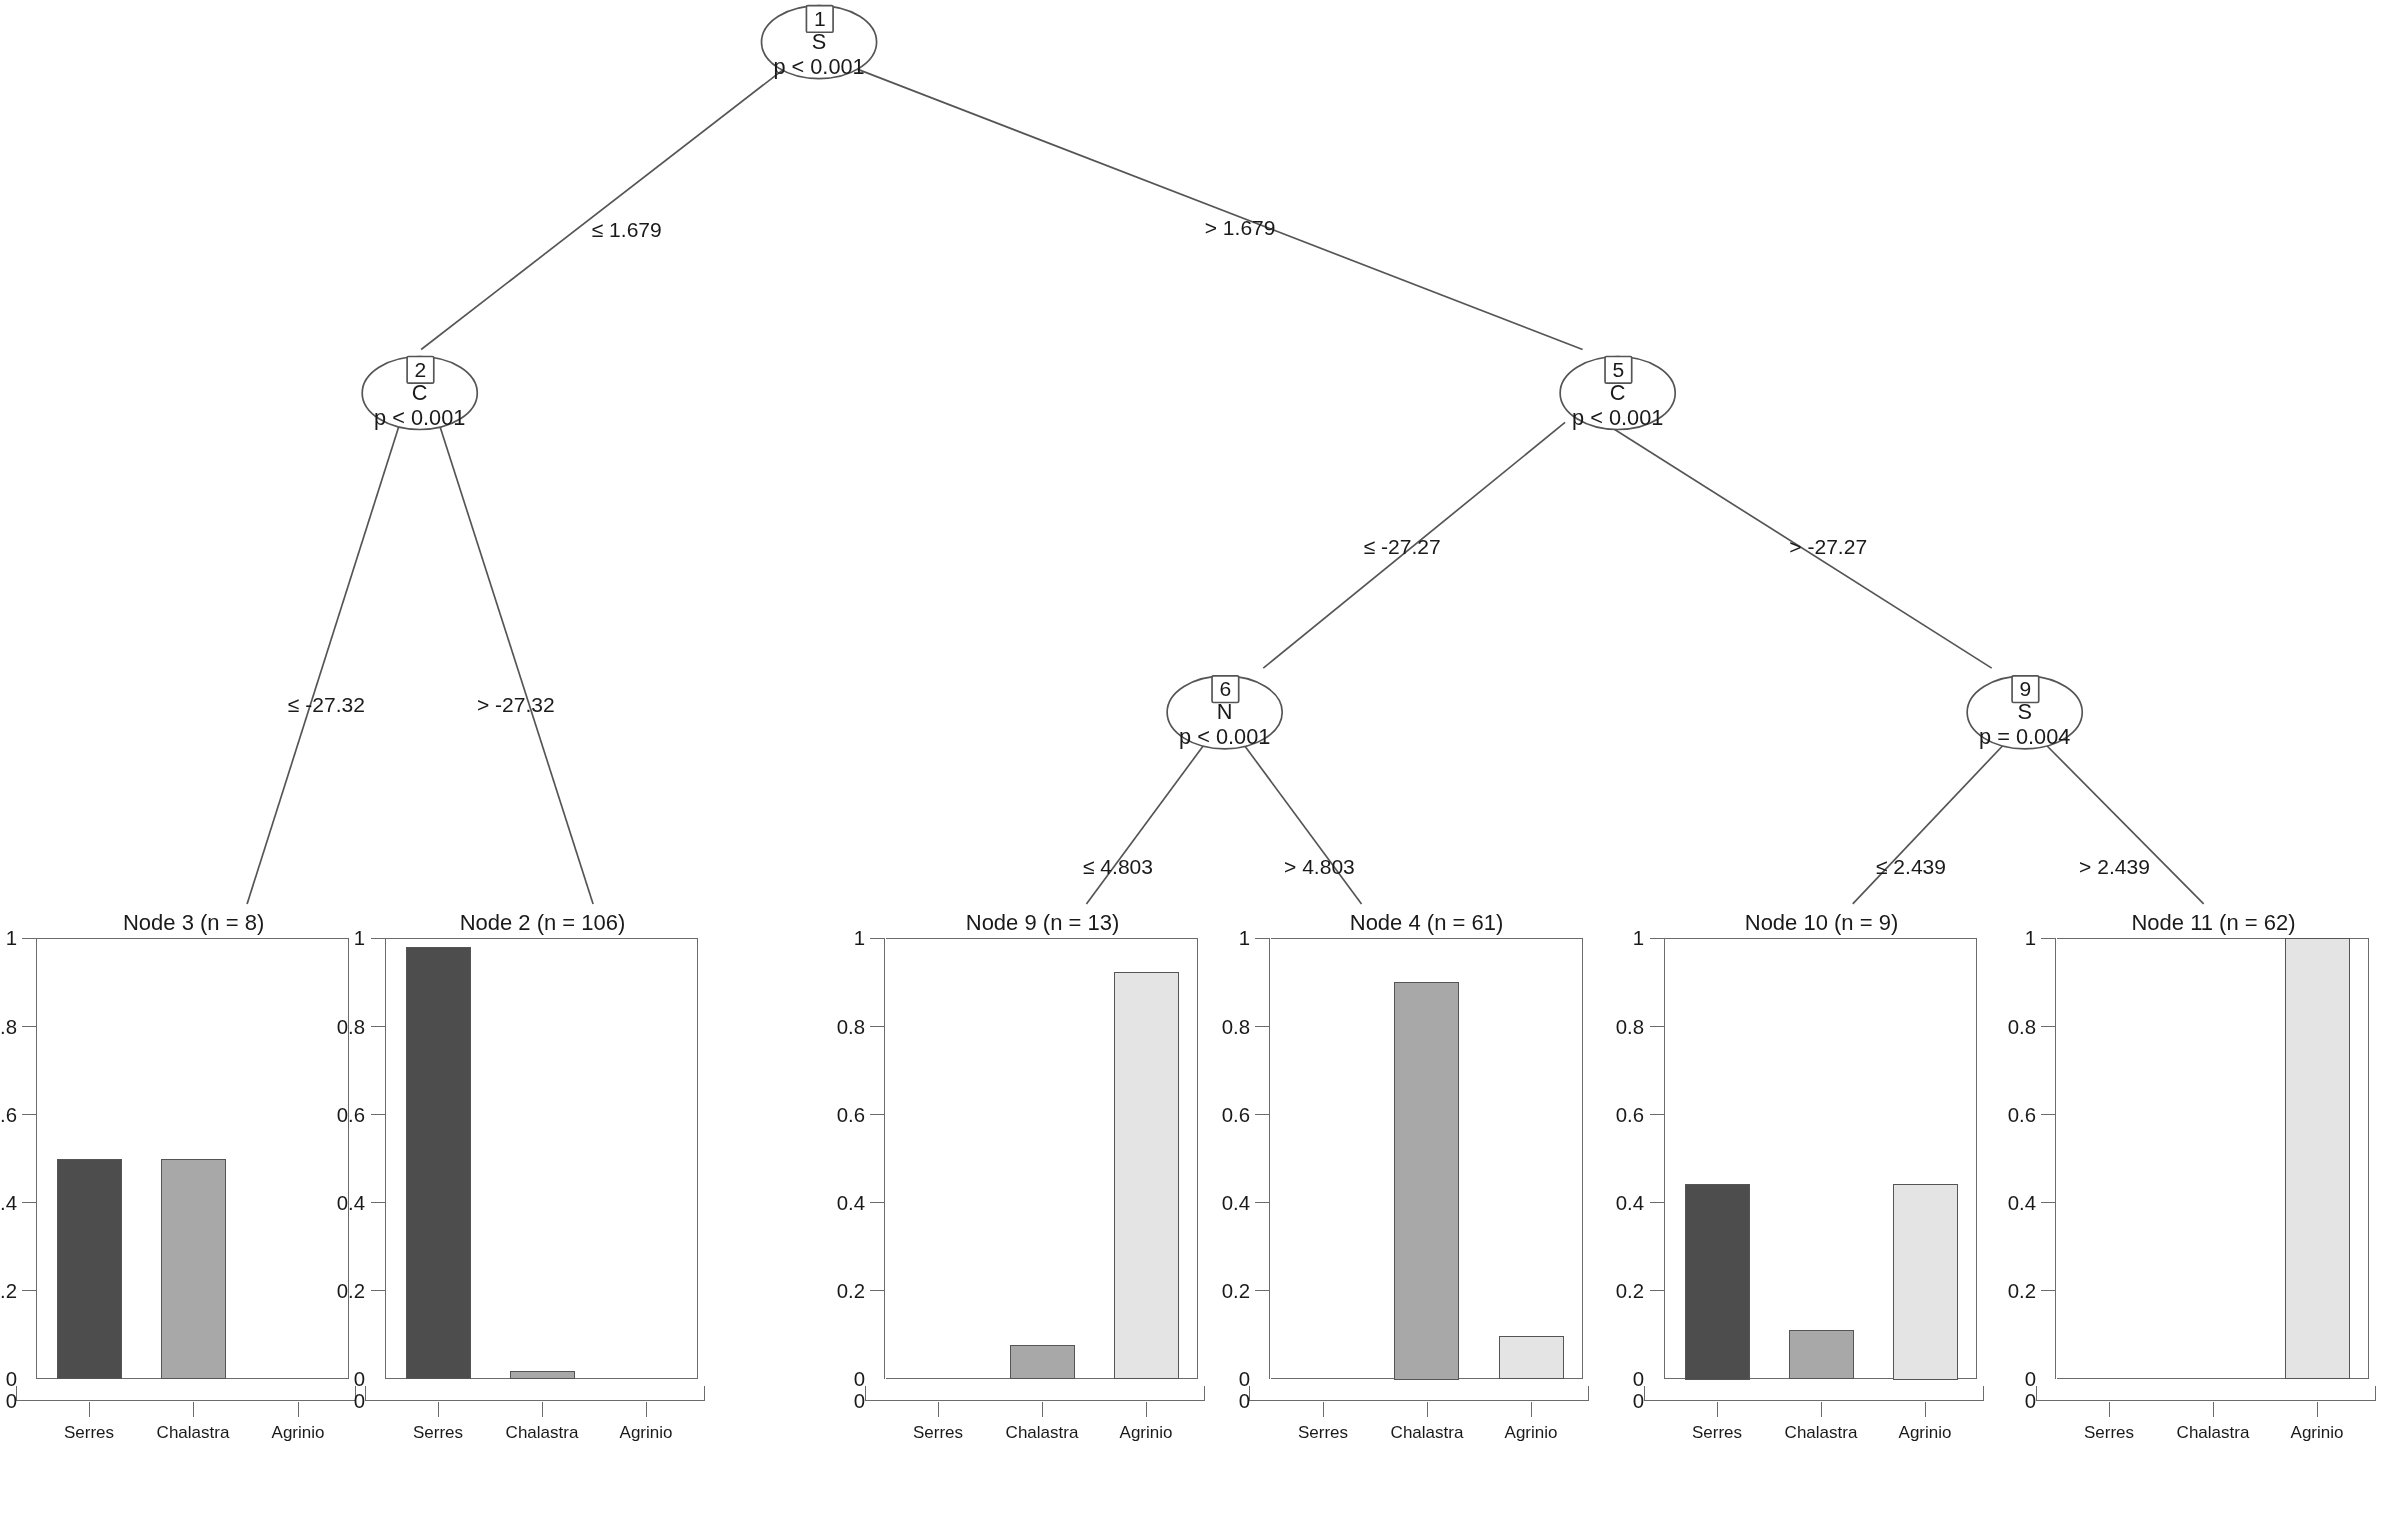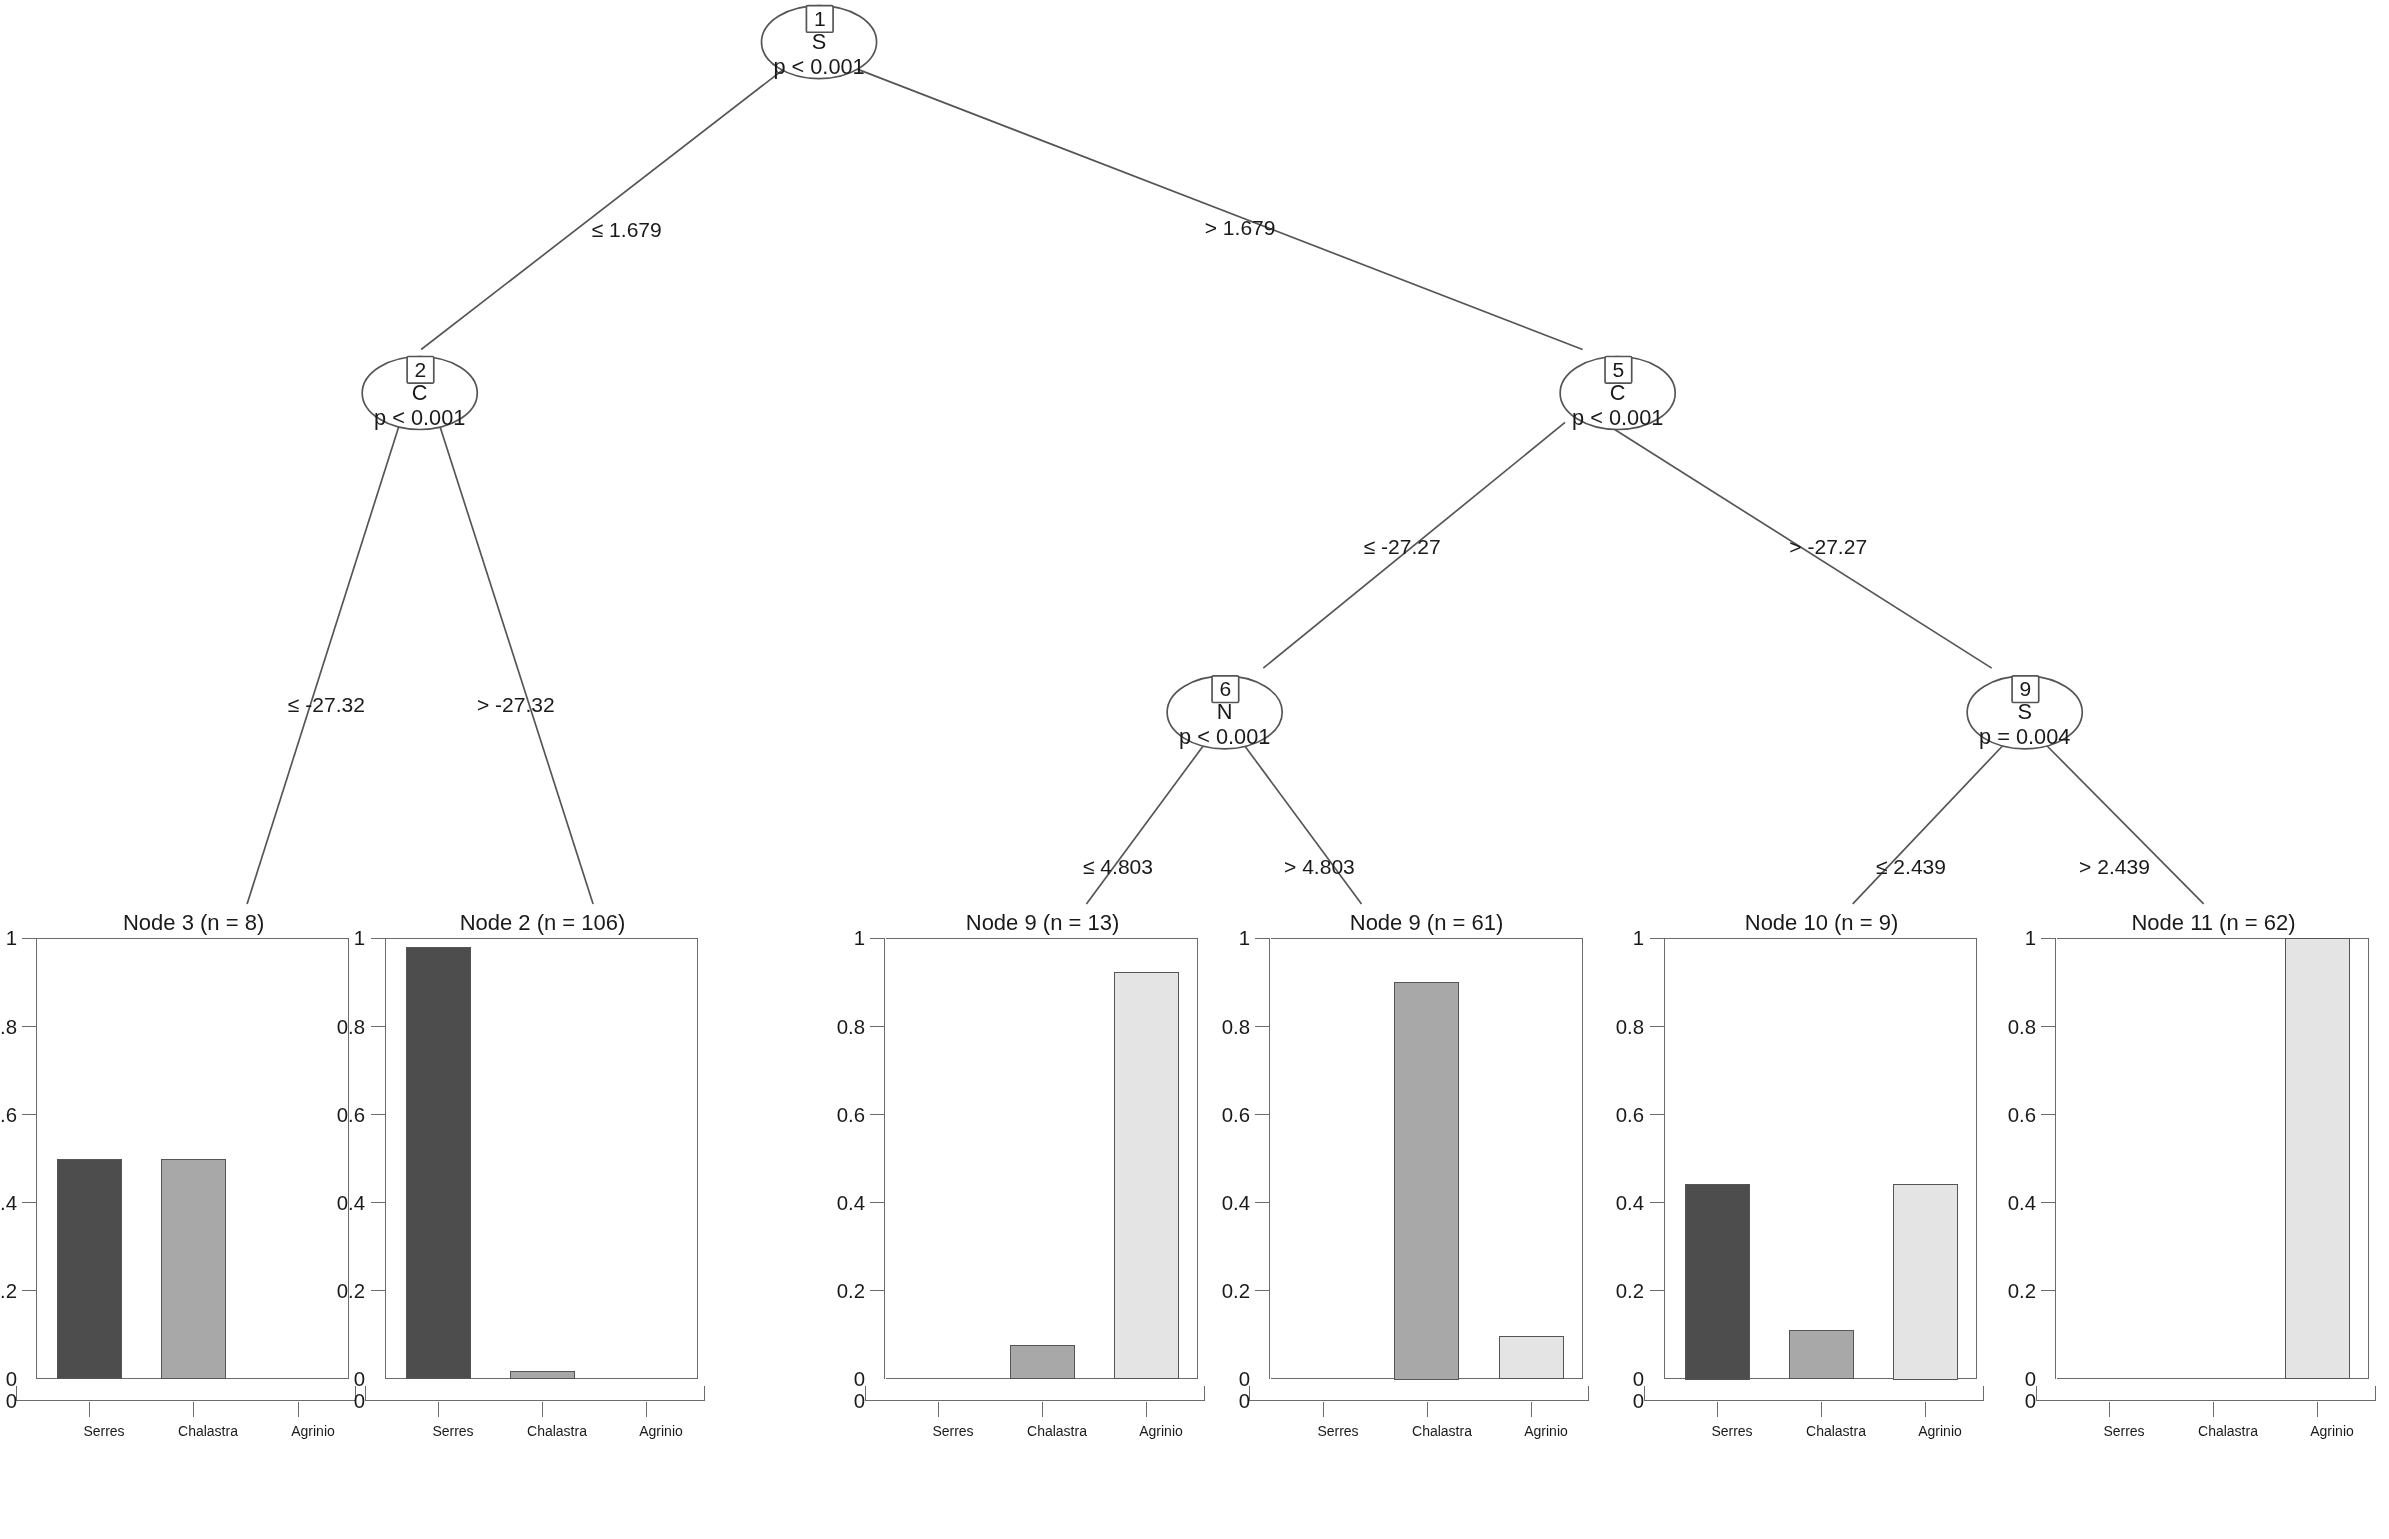--- a/index.html
+++ b/index.html
@@ -104,26 +104,25 @@
     position: absolute;
     background: #6b6b6b;
   }
   .cat-tick {
     position: absolute;
     width: 1.4px;
     background: #6b6b6b;
   }
   .cat-label {
     position: absolute;
-    font-size: 14px;
+    font-size: 17px;
     color: #1a1a1a;
     text-align: left;
     white-space: nowrap;
     transform: translateX(-50%);
-    margin-left: 15px;
   }
 </style>
 </head>
 <body>
 
 <div id="page">
 
   <svg id="tree-svg" viewBox="0 0 3404 2193">
 
     <line class="edge-line" x1="1120" y1="96" x2="600" y2="498"></line>
@@ -261,21 +260,21 @@
       <div class="axis-line" style="left: 865px; top: 1400px; width: 340px; height: 1.4px;"></div>
       <div class="axis-line" style="left: 865px; top: 1386px; width: 1.4px; height: 15.4px;"></div>
       <div class="axis-line" style="left: 1204px; top: 1386px; width: 1.4px; height: 15.4px;"></div>
       <div class="tick-label" style="left: 807px; top: 1401px; width: 58px;">0</div>
       <div class="cat-tick" style="left: 938px; top: 1402px; height: 15.4px;"></div>
       <div class="cat-label" style="left: 938px; top: 1423px;">Serres</div>
       <div class="cat-tick" style="left: 1042px; top: 1402px; height: 15.4px;"></div>
       <div class="cat-label" style="left: 1042px; top: 1423px;">Chalastra</div>
       <div class="cat-tick" style="left: 1146px; top: 1402px; height: 15.4px;"></div>
       <div class="cat-label" style="left: 1146px; top: 1423px;">Agrinio</div>
-      <div class="panel-title" style="left: 1228px; top: 910px; width: 397px;">Node 9 (n = 61)</div>
+      <div class="panel-title" style="left: 1228px; top: 910px; width: 397px;">Node 4 (n = 61)</div>
       <div class="tick-label" style="left: 1192px; top: 1379px; width: 58px;">0</div>
       <div class="tick-label" style="left: 1192px; top: 1291px; width: 58px;">0.2</div>
       <div class="tick-mark" style="left: 1255px; top: 1290px; width: 15.4px;"></div>
       <div class="tick-label" style="left: 1192px; top: 1203px; width: 58px;">0.4</div>
       <div class="tick-mark" style="left: 1255px; top: 1202px; width: 15.4px;"></div>
       <div class="tick-label" style="left: 1192px; top: 1115px; width: 58px;">0.6</div>
       <div class="tick-mark" style="left: 1255px; top: 1114px; width: 15.4px;"></div>
       <div class="tick-label" style="left: 1192px; top: 1027px; width: 58px;">0.8</div>
       <div class="tick-mark" style="left: 1255px; top: 1026px; width: 15.4px;"></div>
       <div class="tick-label" style="left: 1192px; top: 938px; width: 58px;">1</div>

